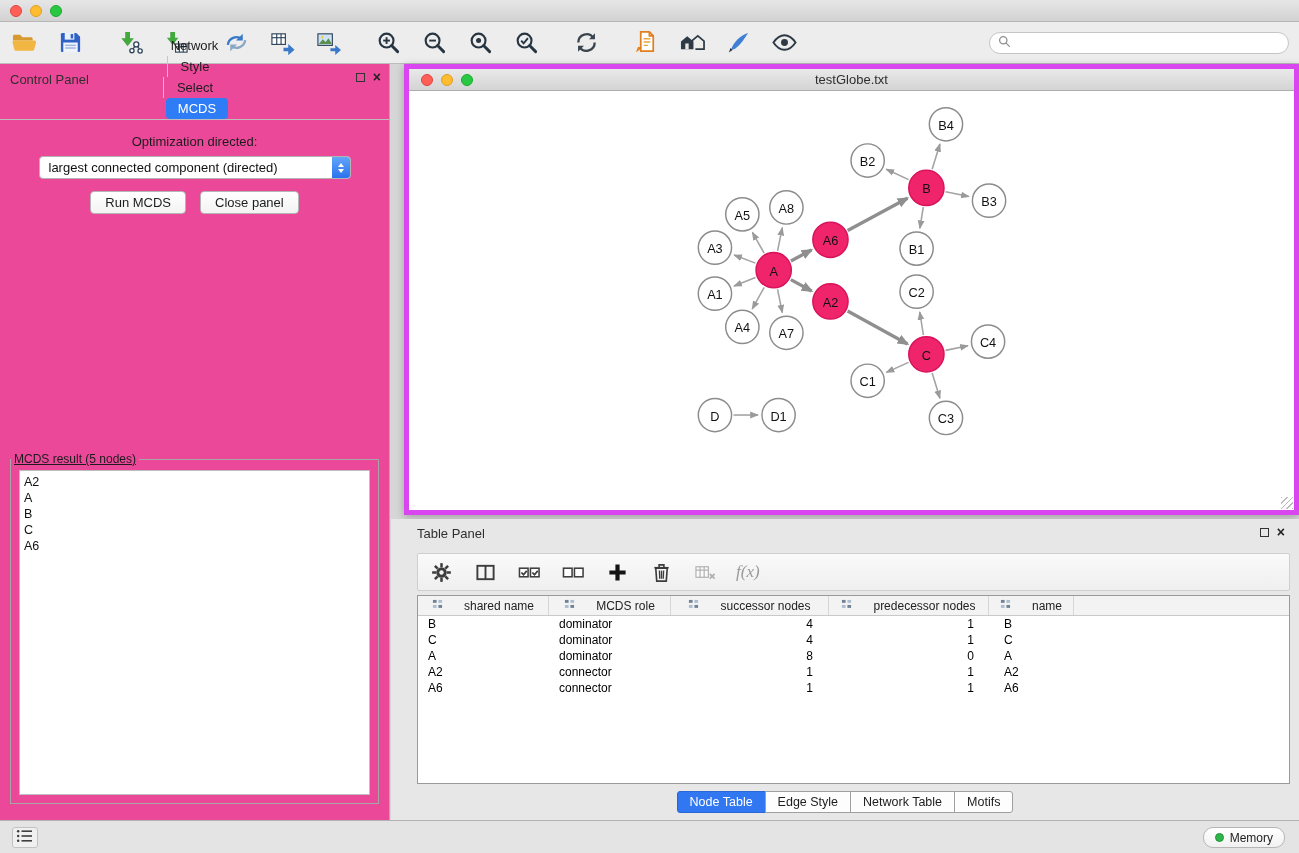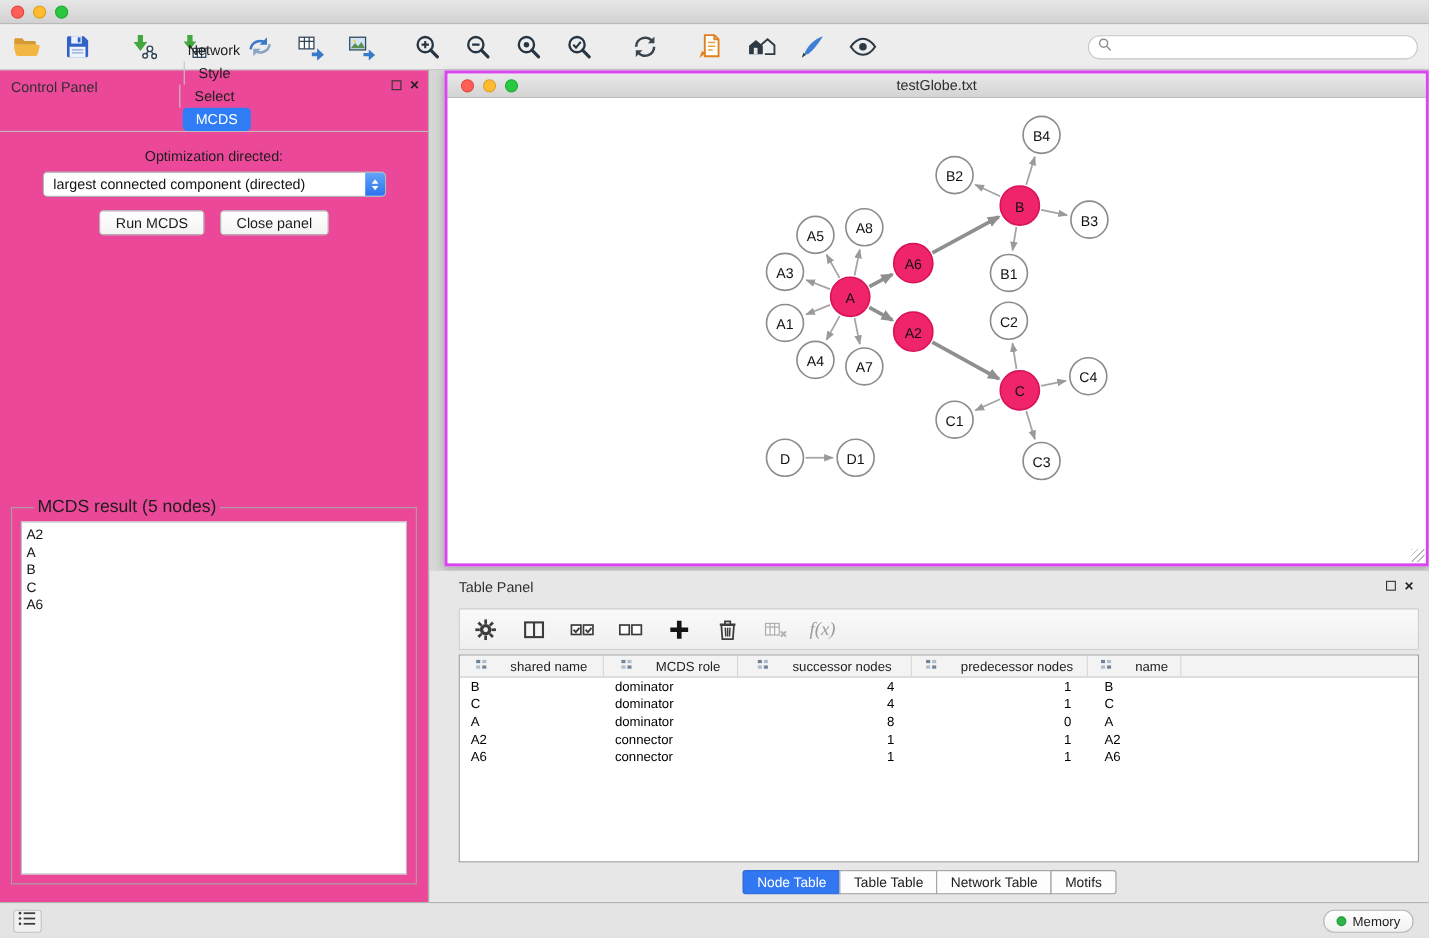--- a/index.html
+++ b/index.html
@@ -39,26 +39,26 @@
   .cp-tab.active { background:#2f7cf7; color:#fff; border-radius:4px; border-left:none; margin-left:5px; padding:3px 12px; }
   .opt-label { position:absolute; top:70px; left:0; right:0; text-align:center; font-size:13px; color:#1c1c1c; }
   .combo { position:absolute; top:92px; left:50%; transform:translateX(-50%); width:312px; height:23px; background:#fff; border:1px solid #b3b3b3; border-radius:4px; font-size:13px; color:#111; display:flex; align-items:center; padding-left:9px; cursor:pointer; }
   .combo-step { position:absolute; right:0; top:0; bottom:0; width:18px; background:linear-gradient(#63a5f9,#2a72ee); border-radius:0 3px 3px 0; display:flex; flex-direction:column; align-items:center; justify-content:center; gap:2px; }
   .combo-step i { width:0; height:0; border-left:3.5px solid transparent; border-right:3.5px solid transparent; }
   .combo-step .up { border-bottom:4.5px solid #fff; }
   .combo-step .down { border-top:4.5px solid #fff; }
   .cp-buttons { position:absolute; top:127px; left:0; right:0; display:flex; justify-content:center; gap:14px; }
   .mac-btn { height:23px; padding:0 14px; background:linear-gradient(#ffffff,#f3f3f3); border:1px solid #b5b5b5; border-radius:4px; font-size:13px; color:#1c1c1c; cursor:pointer; font-family:"Liberation Sans",sans-serif; }
   .result-fieldset { position:absolute; left:10px; right:10px; top:388px; bottom:16px; border:1px solid #a6a6a6; background:transparent; }
-  .result-fieldset legend { font-size:16px; color:#1c1c1c; padding:0 3px; margin-left:20px; }
+  .result-fieldset legend { font-size:12px; color:#1c1c1c; padding:0 3px; margin-left:0;text-decoration:underline; }
   .result-list { position:absolute; left:8px; right:8px; top:4px; bottom:8px; background:#fff; border:1px solid #bdbdbd; overflow:auto; padding:3px 0 0 4px; }
   .result-item { font-size:12.5px; color:#111; line-height:16px; cursor:default; }
 
   
-  .network-window { position:absolute; left:404px; top:0; width:895px; height:451px; border:3px solid #d946ef; background:#fff; box-shadow:0 2px 8px rgba(0,0,0,.25); }
+  .network-window { position:absolute; left:404px; top:0; width:895px; height:451px; border:5px solid #d946ef; background:#fff; box-shadow:0 2px 8px rgba(0,0,0,.25); }
   .nw-titlebar { position:absolute; top:0; left:0; right:0; height:22px; background:linear-gradient(#e9e9e9,#d4d4d4); border-bottom:1px solid #adadad; }
   .nw-titlebar .lights { top:5px; left:12px; }
   .nw-title { position:absolute; left:0; right:0; top:3px; text-align:center; font-size:13px; color:#2e2e2e; }
   .nw-canvas { position:absolute; top:22px; left:0; right:0; bottom:0; background:#ffffff; overflow:hidden; }
   .nw-canvas svg { position:absolute; inset:0; width:100%; height:100%; }
   .grip { position:absolute; right:1px; bottom:1px; width:12px; height:12px; background:repeating-linear-gradient(135deg,#bbb 0 1px,transparent 1px 4px); }
   .edge { stroke:#a3a3a3; stroke-width:1.6; }
   .edge.bold { stroke:#8f8f8f; stroke-width:3.4; }
   .node { fill:#ffffff; stroke:#8c8c8c; stroke-width:1.5; }
   .node.mcds { fill:#f0246b; stroke:#d8125c; }
@@ -591,21 +591,21 @@
               <div class="td c1">connector</div>
               <div class="td c2">1</div>
               <div class="td c3">1</div>
               <div class="td c4">A6</div>
               <div class="td"></div>
             </div>
           </div>
       </div>
       <div class="tp-tabs">
           <div class="tp-tab active">Node Table</div>
-          <div class="tp-tab">Table Table</div>
+          <div class="tp-tab">Edge Style</div>
           <div class="tp-tab">Network Table</div>
           <div class="tp-tab">Motifs</div>
         </div>
     </section>
 
   </div>
 
   <div class="statusbar">
     <span class="status-left-btn">
       <span><svg viewBox="0 0 20 16" width="18" height="14">

